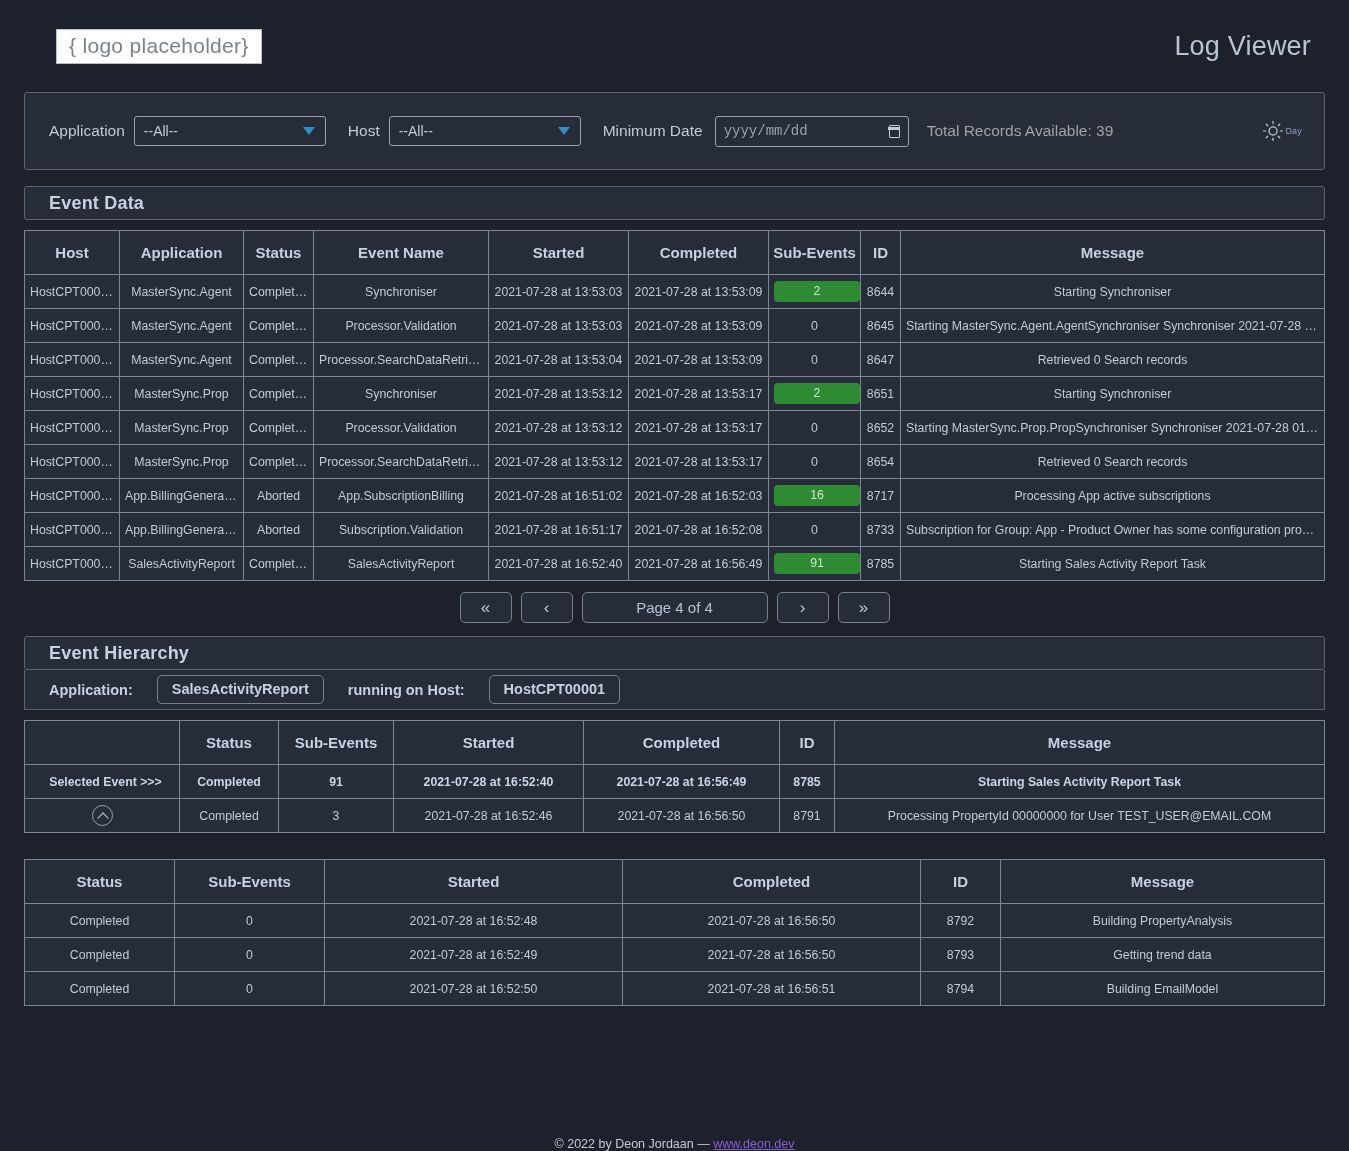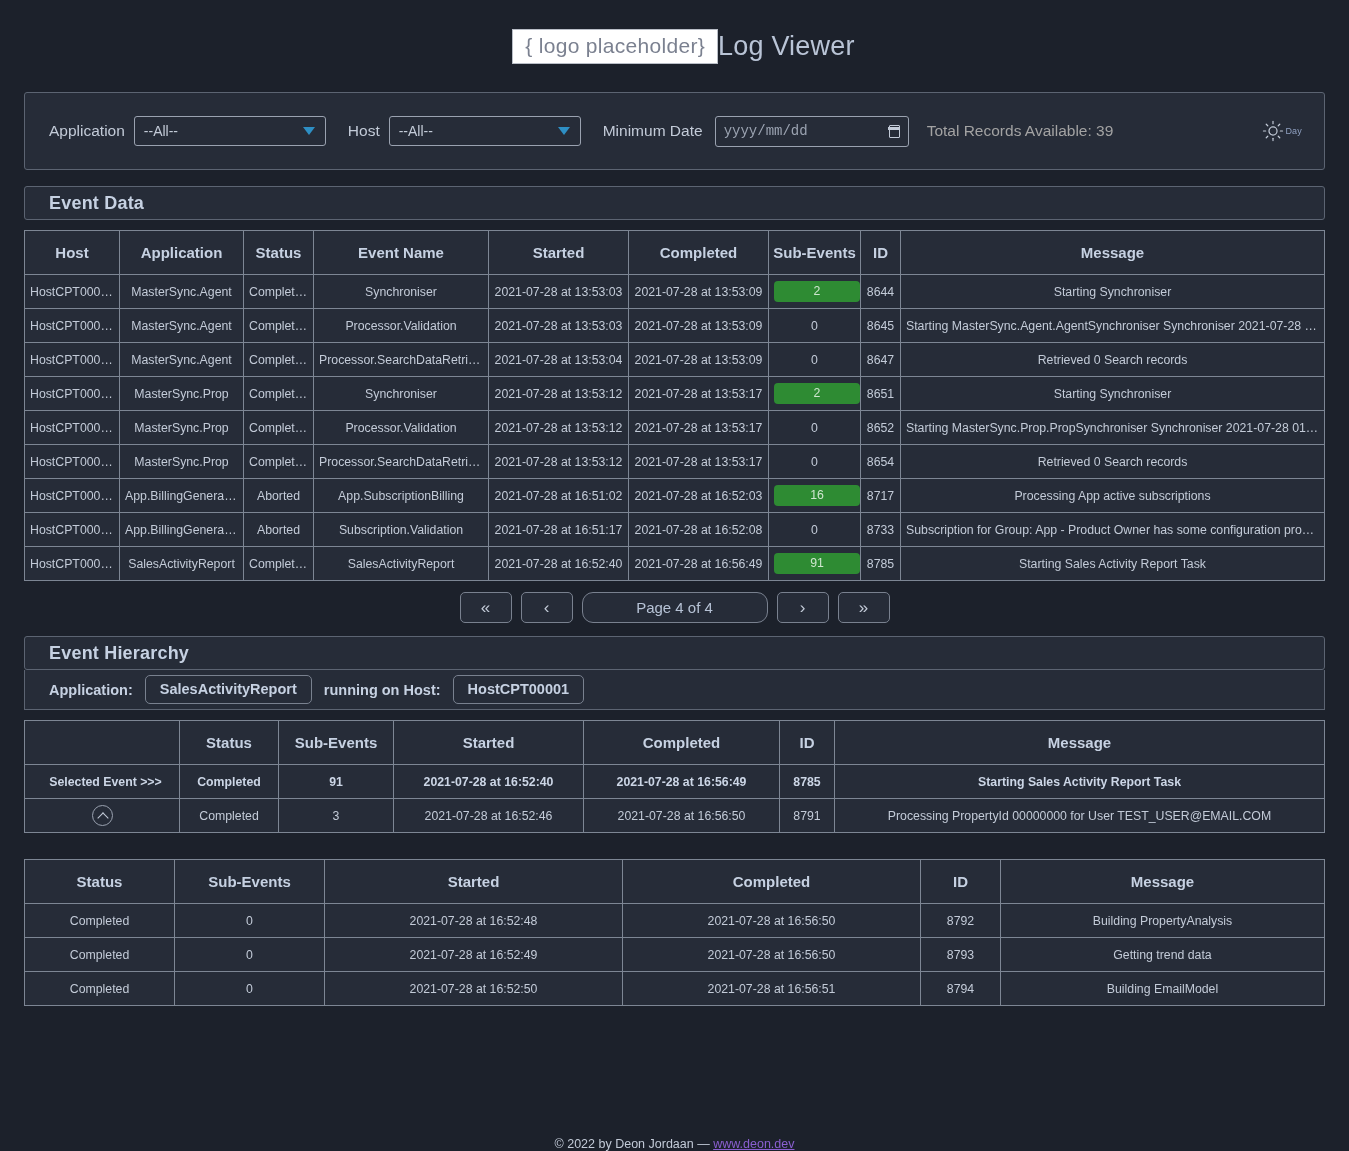--- a/index.html
+++ b/index.html
@@ -11,21 +11,21 @@
     color: #c3cbd8;
     overflow: hidden;
   }
   .page { width: 1349px; height: 1151px; position: relative; }
 
   
   .topbar {
     height: 92px;
     display: flex;
     align-items: center;
-    justify-content: center;
+    justify-content: space-between;
     padding: 0 38px 0 56px;
   }
   .logo-box {
     background: #ffffff;
     color: #7b8190;
     border: 1px solid #b9bec7;
     font-size: 21px;
     letter-spacing: .3px;
     padding: 5px 12px 7px 12px;
     line-height: 1;
@@ -191,38 +191,38 @@
     border-radius: 5px;
     background: #262c38;
     color: #c3cbd8;
     display: flex; align-items: center; justify-content: center;
     font-size: 17px;
     cursor: pointer;
   }
   .pg-info {
     width: 186px; height: 31px;
     border: 1px solid #79818f;
-    border-radius: 11px;
+    border-radius: 5px;
     background: #262c38;
     color: #b7c3d6;
     display: flex; align-items: center; justify-content: center;
     font-size: 15px;
   }
 
   
   .hier-bar {
     margin: 0 24px;
     border: 1px solid #5c6472;
     border-top: none;
     background: #262c38;
     height: 40px;
     display: flex;
     align-items: center;
     padding-left: 24px;
-    gap: 12px;
+    gap: 24px;
   }
   .hier-bar .lbl {
     font-size: 14.5px;
     font-weight: 700;
     color: #c6d1e2;
   }
   .pill {
     border: 1px solid #79818f;
     border-radius: 5px;
     padding: 5px 14px 6px 14px;

